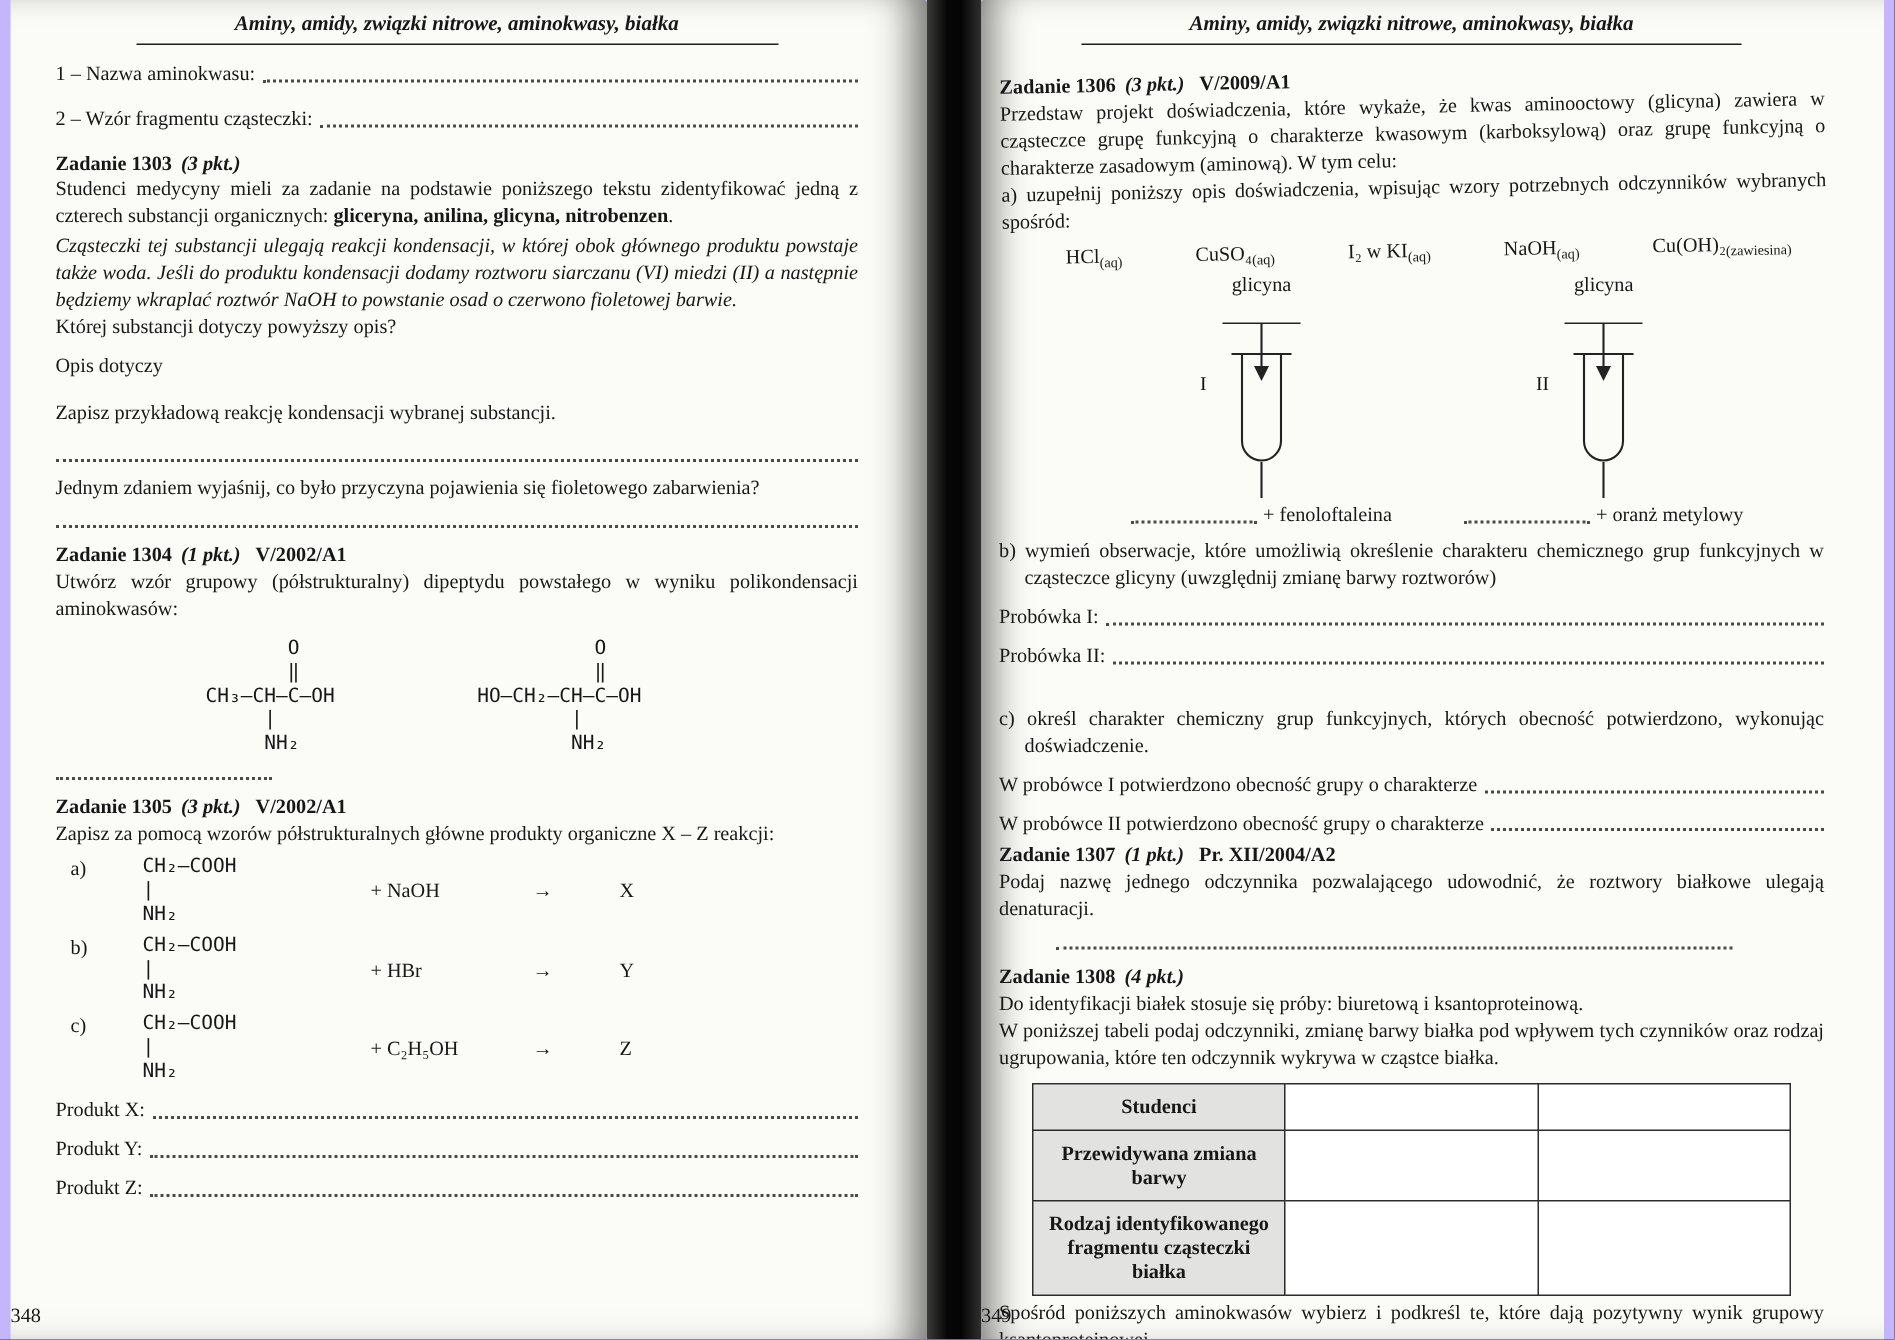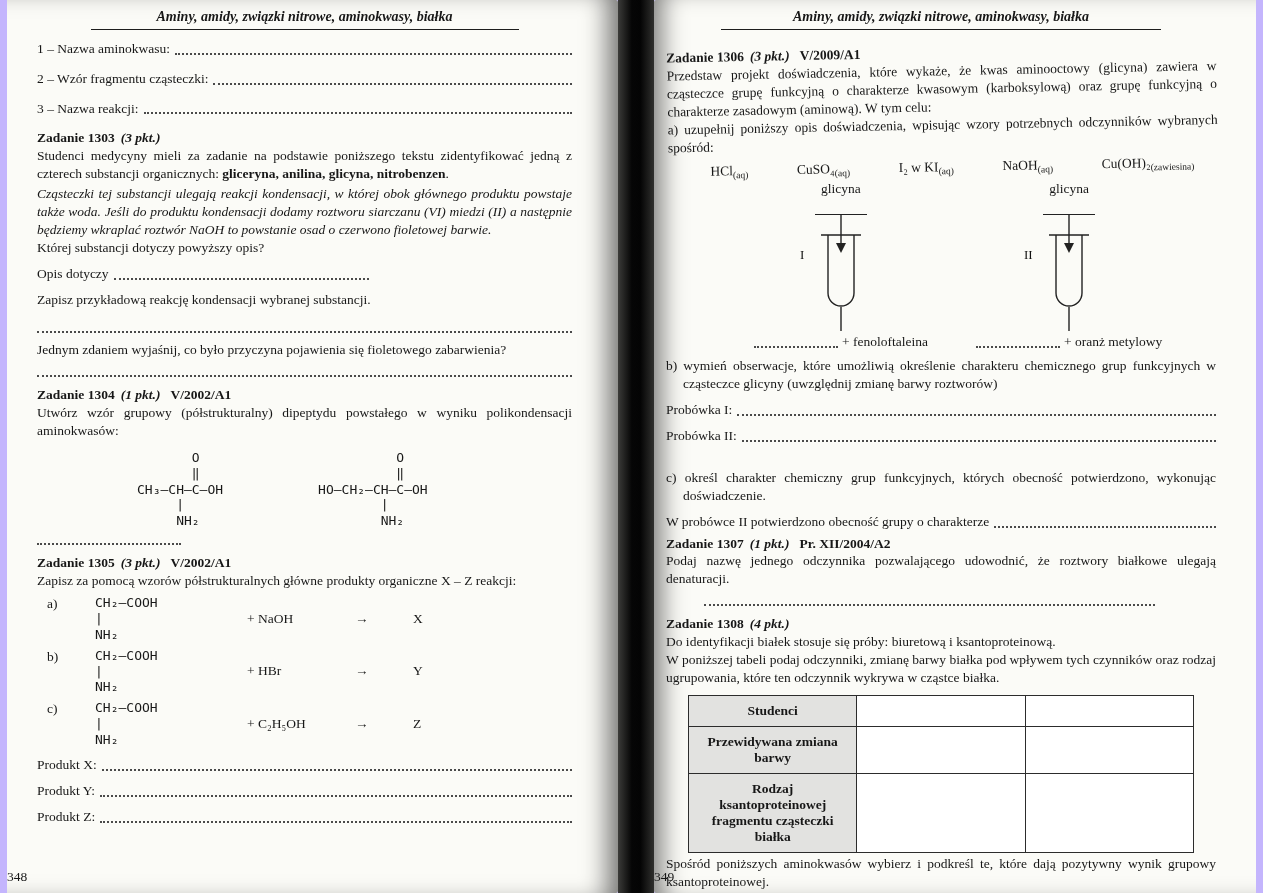--- a/index.html
+++ b/index.html
@@ -38,21 +38,21 @@
   }
   p { margin: 0; }
   .para { text-align: justify; }
   .hang { padding-left: 17px; text-indent: -17px; margin-top: 24px; }
   .task-head { font-weight: bold; margin-top: 9px; }
   .th-pts { font-style: italic; margin-left: 6px; }
   .th-code { margin-left: 10px; }
   .ansline { display: flex; margin: 8px 0 2px; }
   .al-label { white-space: nowrap; }
   .dots { flex: 1; align-self: flex-end; margin: 0 0 3px 5px; border-bottom: 2px dotted #4a4a4a; }
-  .w62 { width: 62%; }
+  .w62 { width: 62%; flex-direction: column; }
   .dotline { border-bottom: 2px dotted #4a4a4a; height: 12px; margin: 6px 0 8px; }
   .sp-dotline { margin: 12px 0 8px; }
   .short-dotline { width: 27%; margin: 4px 0 6px; }
   .indent-dotline { width: 82%; margin-left: 38px; }
   .quote { font-style: italic; text-align: justify; }
   .q-space { margin-top: 2px; }
   .struct {
     font-family: "DejaVu Sans Mono", monospace;
     font-size: 13px; line-height: 1.22; margin: 0; white-space: pre;
   }
@@ -96,24 +96,20 @@
 
     <div class="blanks">
       <div class="ansline">
         <span class="al-label">1 – Nazwa aminokwasu:</span>
         <span class="dots"></span>
       </div>
       <div class="ansline">
         <span class="al-label">2 – Wzór fragmentu cząsteczki:</span>
         <span class="dots"></span>
       </div>
-      <div class="ansline">
-        <span class="al-label">3 – Nazwa reakcji:</span>
-        <span class="dots"></span>
-      </div>
     </div>
 
     <p class="task-head">
       <span>Zadanie 1303</span><span class="th-pts">(3 pkt.)</span>
     </p>
     <p class="para"><span>Studenci medycyny mieli za zadanie na podstawie poniższego tekstu zidentyfikować jedną z czterech substancji organicznych: </span><b>gliceryna, anilina, glicyna, nitrobenzen</b><span>.</span></p>
     <p class="quote q-space">Cząsteczki tej substancji ulegają reakcji kondensacji, w której obok głównego produktu powstaje także woda. Jeśli do produktu kondensacji dodamy roztworu siarczanu (VI) miedzi (II) a następnie będziemy wkraplać roztwór NaOH to powstanie osad o czerwono fioletowej barwie.</p>
     <p class="para">Której substancji dotyczy powyższy opis?</p>
 
     <div class="ansline w62">
@@ -255,20 +251,24 @@
       <span class="dots"></span>
     </div>
     <div class="ansline">
       <span class="al-label">Probówka II:</span>
       <span class="dots"></span>
     </div>
 
     <p class="para hang">c) określ charakter chemiczny grup funkcyjnych, których obecność potwierdzono, wykonując doświadczenie.</p>
 
     <div class="ansline">
+      <span class="al-label">W probówce I potwierdzono obecność grupy o charakterze</span>
+      <span class="dots"></span>
+    </div>
+    <div class="ansline">
       <span class="al-label">W probówce II potwierdzono obecność grupy o charakterze</span>
       <span class="dots"></span>
     </div>
 
     <p class="task-head" style="margin-top:4px">
       <span>Zadanie 1307</span><span class="th-pts">(1 pkt.)</span><span class="th-code">Pr. XII/2004/A2</span>
     </p>
     <p class="para">Podaj nazwę jednego odczynnika pozwalającego udowodnić, że roztwory białkowe ulegają denaturacji.</p>
     <div class="dotline indent-dotline"></div>
 
@@ -284,21 +284,21 @@
         <td class="rowlabel">Studenci</td>
         <td class="blank"></td>
         <td class="blank"></td>
       </tr>
       <tr>
         <td class="rowlabel">Przewidywana zmiana barwy</td>
         <td class="blank"></td>
         <td class="blank"></td>
       </tr>
       <tr>
-        <td class="rowlabel">Rodzaj ksantoproteinowej fragmentu cząsteczki białka</td>
+        <td class="rowlabel">Rodzaj identyfikowanego fragmentu cząsteczki białka</td>
         <td class="blank"></td>
         <td class="blank"></td>
       </tr>
     </tbody>
       </table>
 
     <p class="para">Spośród poniższych aminokwasów wybierz i podkreśl te, które dają pozytywny wynik grupowy ksantoproteinowej.</p>
 
     <div class="page-number">349</div>
   </div>

